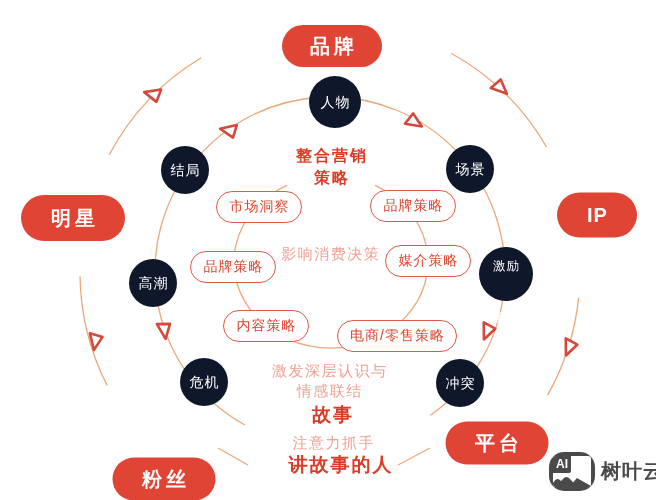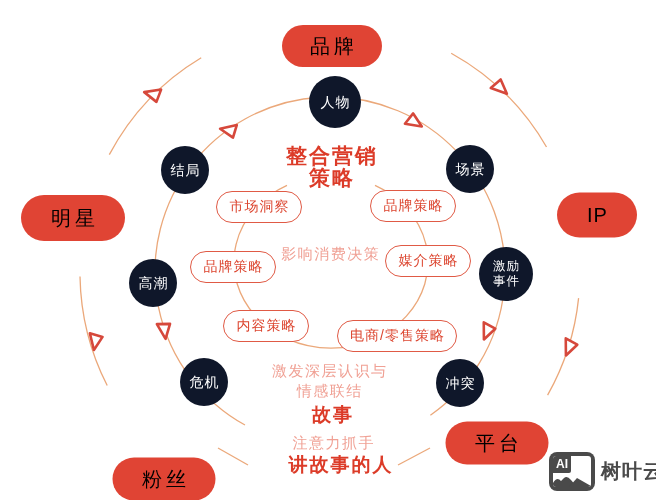--- a/index.html
+++ b/index.html
@@ -3,43 +3,43 @@
 <meta charset="utf-8">
 <style>
   html,body{margin:0;padding:0;background:#fff;}
   .stage{
     position:relative;width:656px;height:500px;background:#ffffff;overflow:hidden;
     font-family:"Liberation Sans","DejaVu Sans",sans-serif;
   }
   .abs{position:absolute;transform:translate(-50%,-50%);}
   svg.layer{position:absolute;left:0;top:0;}
   .pill-solid{
-    background:#E04434;color:#000000;border-radius:999px;
+    background:#E04434;color:#ffffff;border-radius:999px;
     display:flex;align-items:center;justify-content:center;
-    font-size:20px;letter-spacing:4px;text-indent:4px;font-weight:400;
+    font-size:20px;letter-spacing:4px;text-indent:4px;font-weight:700;
   }
   .node-circle{
     background:#0f172a;color:#fff;border-radius:50%;
     display:flex;flex-direction:column;align-items:center;justify-content:center;
     font-size:14px;letter-spacing:1px;text-indent:1px;line-height:1.18;text-align:center;
   }
-  .node-circle .sub{font-size:12.5px;}
+  .node-circle .sub{font-size:12.5px;margin-top:36px;}
   .pill-outline{
     background:#fff;border:1.5px solid #E05A45;color:#DC452F;border-radius:999px;
     display:flex;align-items:center;justify-content:center;
     font-size:14px;letter-spacing:1px;text-indent:1px;white-space:nowrap;
   }
-  .title-text{color:#DC3B28;font-weight:bold;font-size:21px;line-height:22px;
+  .title-text{color:#DC3B28;font-weight:bold;font-size:16px;line-height:22px;
     letter-spacing:2px;text-indent:2px;text-align:center;white-space:nowrap;}
   .light-text{color:#F0A094;font-size:15px;letter-spacing:1.5px;text-indent:1.5px;
     line-height:20px;text-align:center;white-space:nowrap;}
   .bold-text{color:#DC3B28;font-weight:bold;font-size:19px;letter-spacing:2px;
     text-indent:2px;text-align:left;white-space:nowrap;}
   .watermark{position:absolute;left:549px;top:452px;display:flex;align-items:center;gap:6px;}
-  .wm-icon{position:relative;width:46px;height:39px;background:#4A4A4A;border-radius:8px;flex:0 0 auto;}
+  .wm-icon{position:relative;width:46px;height:39px;background:#4A4A4A;border-radius:15px;flex:0 0 auto;}
   .wm-frame{position:absolute;left:4px;top:4px;right:4px;bottom:4px;background:#fff;border-radius:3px;overflow:hidden;}
   .wm-ai{position:absolute;left:0;top:0;background:#4A4A4A;color:#fff;font-weight:bold;
     font-size:12px;line-height:14px;padding:1px 3px 2px 3px;border-bottom-right-radius:2px;}
   .wm-mountain{position:absolute;left:0;bottom:0;}
   .wm-text{font-size:20px;color:#4A4A4A;font-weight:bold;letter-spacing:1px;white-space:nowrap;}
 </style>
 </head>
 <body>
 
 <div class="stage">

